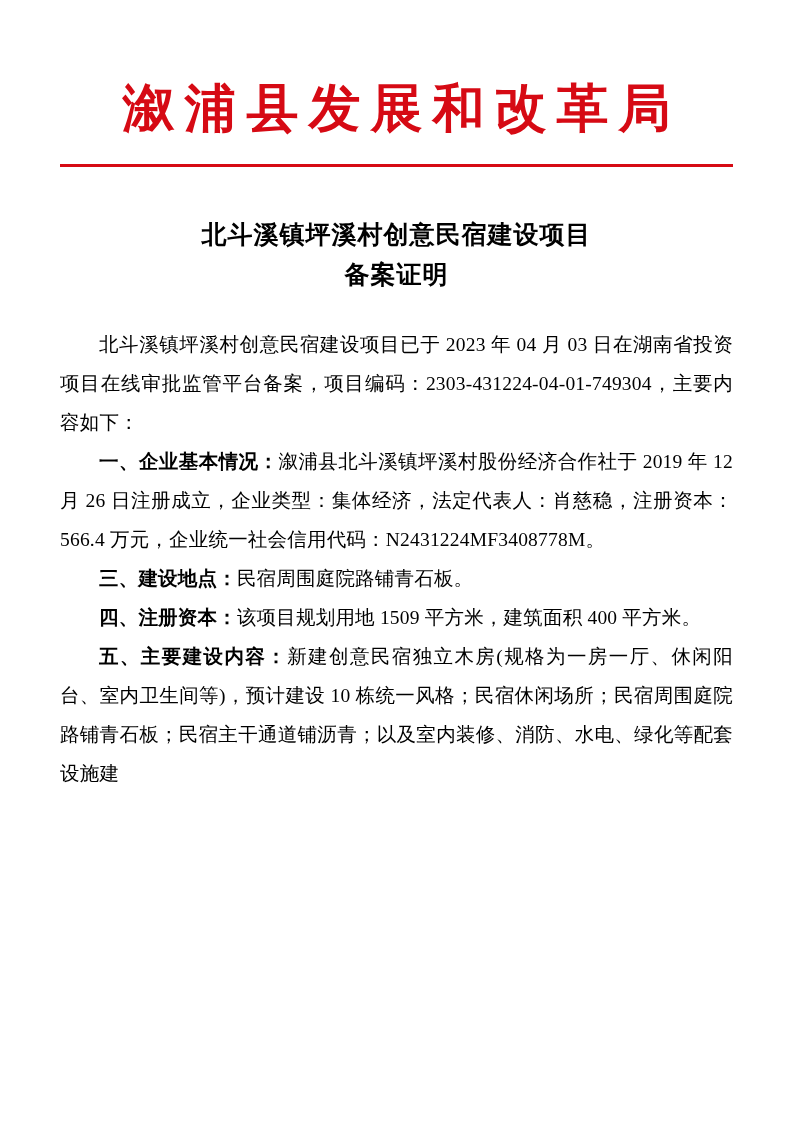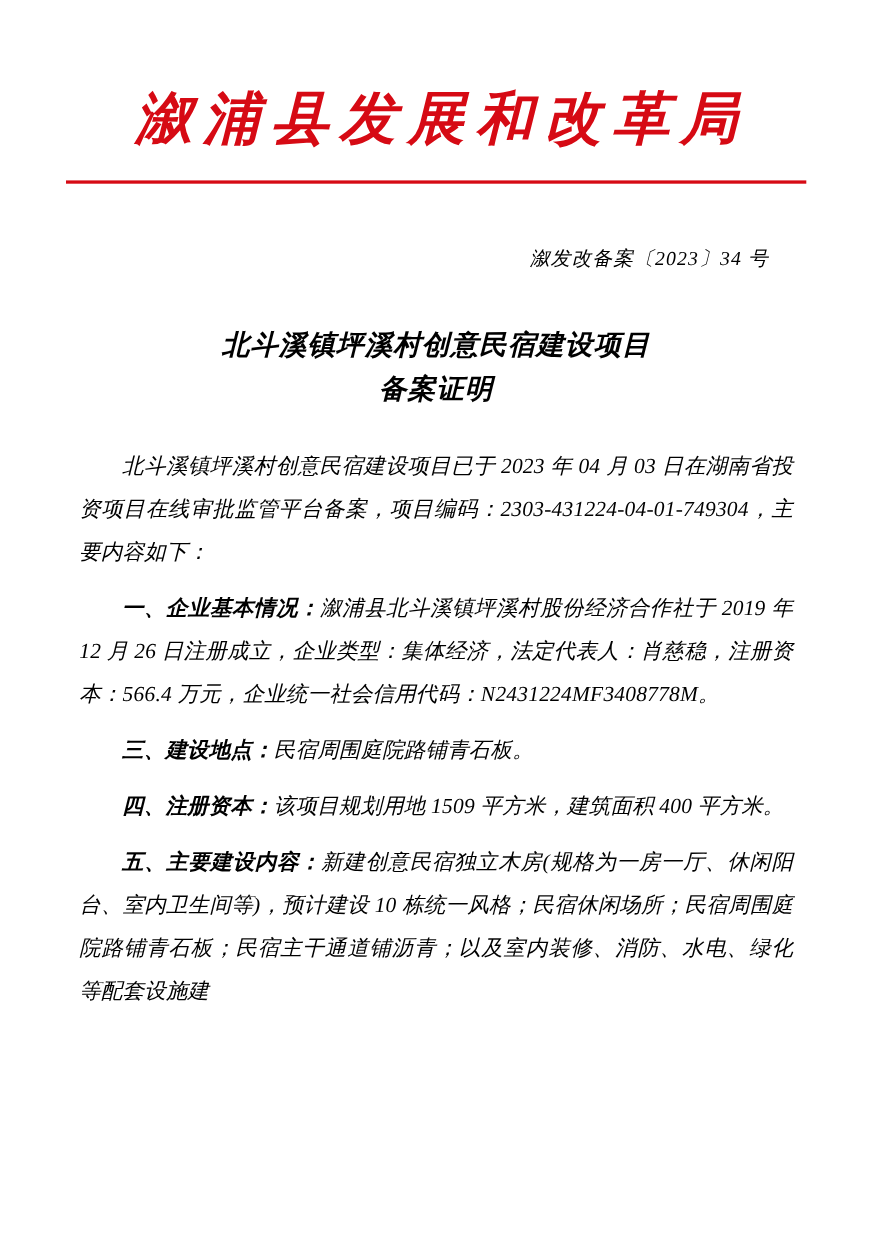--- a/index.html
+++ b/index.html
@@ -14,21 +14,20 @@
     color: #000000;
     position: relative;
     overflow: hidden;
   }
   .page {
     width: 793px;
     height: 814px;
     box-sizing: border-box;
     padding: 0 60px;
     position: relative;
-    font-style: italic;
   }
 
   
   .letterhead {
     padding-top: 78px;
     text-align: center;
   }
   .letterhead-title {
     color: #d60a14;
     font-family: "DejaVu Serif", "Liberation Serif", serif;
@@ -72,42 +71,39 @@
   .body-text {
     margin-top: 30px;
     font-size: 19.5px;
     line-height: 2.0;
     text-align: justify;
     text-justify: inter-ideograph;
     letter-spacing: 0.2px;
   }
   .para {
     text-indent: 2em;
-    margin: 12px;
+    margin: 0;
   }
   .para + .para {
     margin-top: 0;
   }
   .lead {
     font-weight: bold;
   }
 </style>
 </head>
 <body>
 
 <div class="page">
 
   <div class="letterhead">
     <div class="letterhead-title">溆浦县发展和改革局</div>
     <div class="letterhead-rule"></div>
   </div>
 
-  <div class="doc-number-row">
-    <span>溆发改备案〔2023〕34 号</span>
-  </div>
 
   <div class="doc-title">
     <span class="line1">北斗溪镇坪溪村创意民宿建设项目</span>
     <span class="line2">备案证明</span>
   </div>
 
   <div class="body-text">
 
     <p class="para">
       <span>北斗溪镇坪溪村创意民宿建设项目已于 2023 年 04 月 03 日在湖南省投资项目在线审批监管平台备案，项目编码：2303-431224-04-01-749304，主要内容如下：</span>

